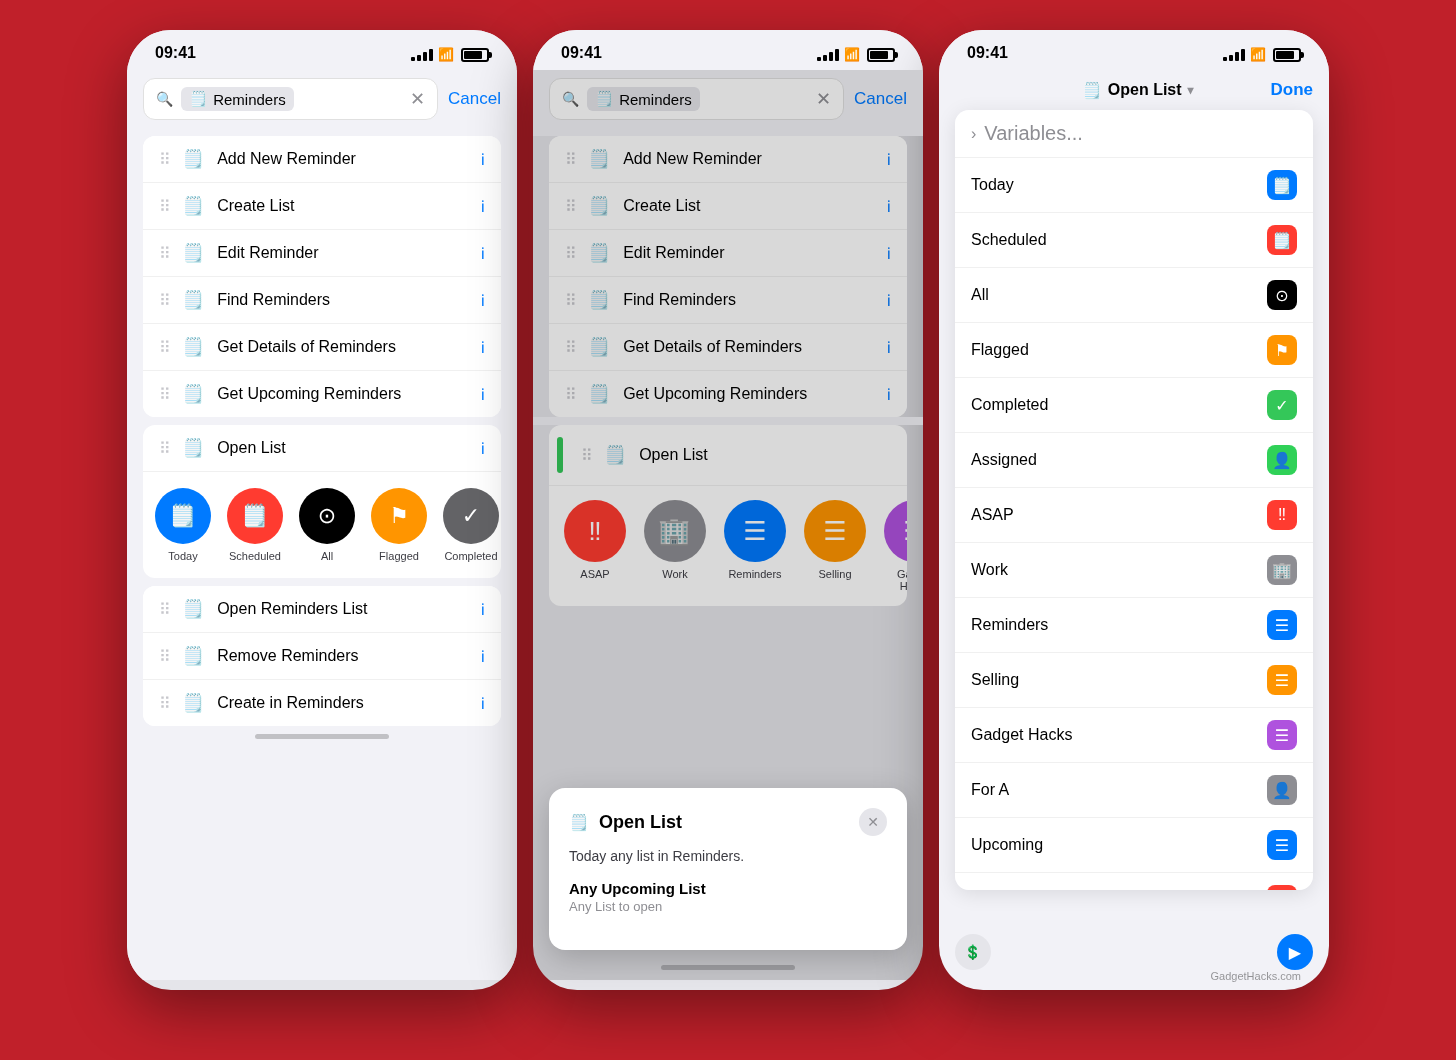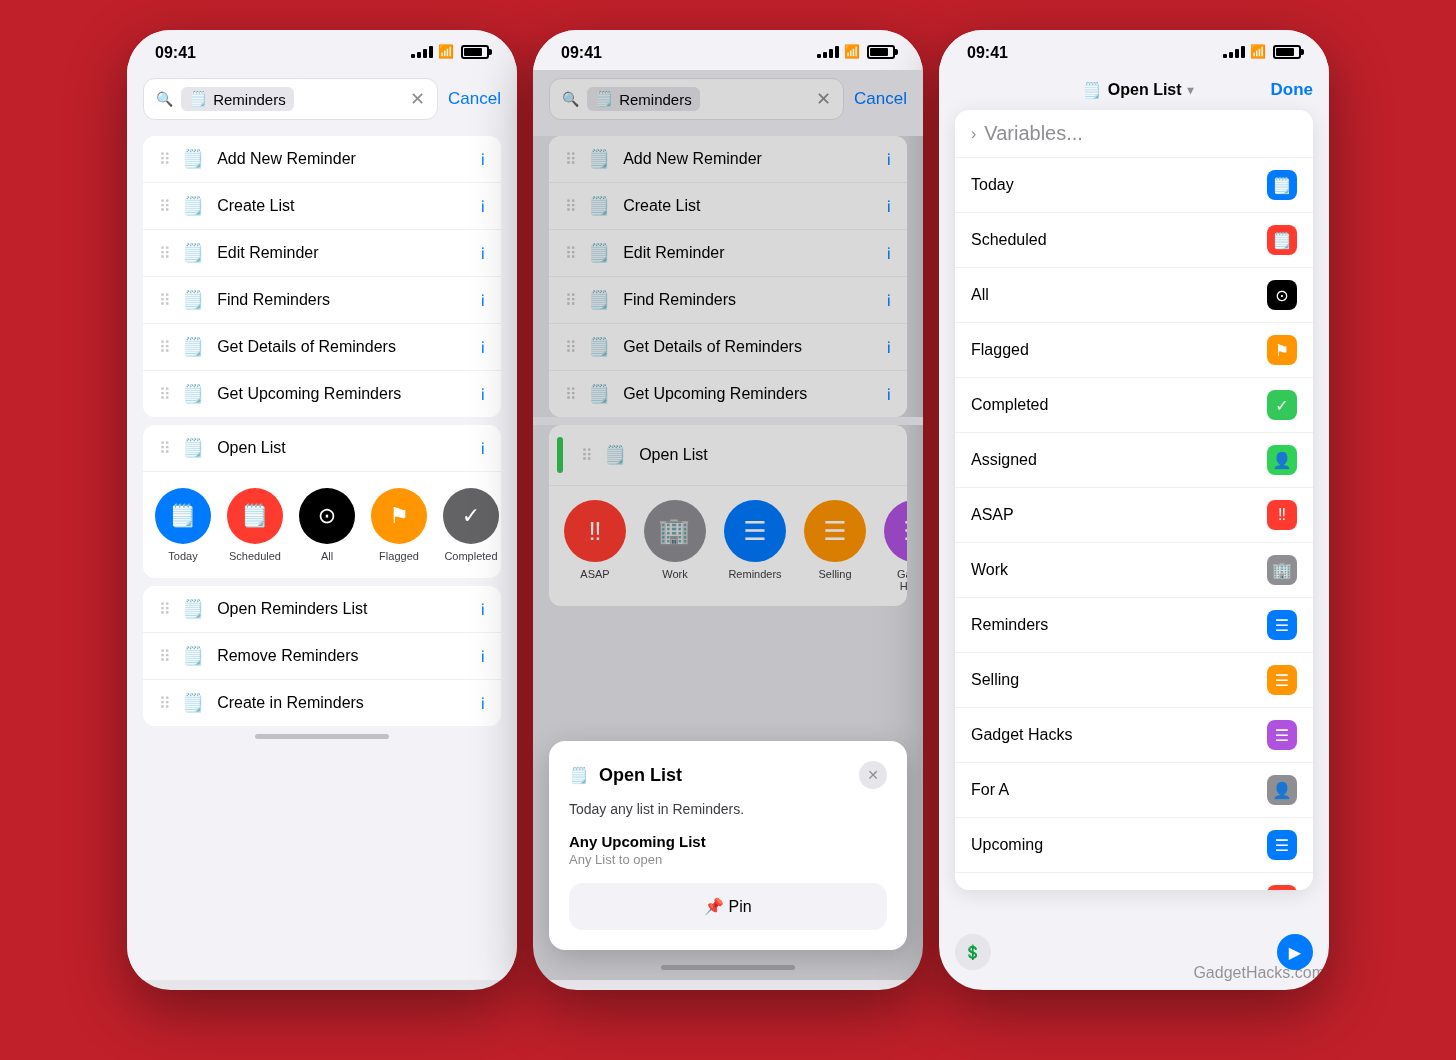--- a/index.html
+++ b/index.html
@@ -29,21 +29,21 @@
       height: 960px;
       overflow: hidden;
       position: relative;
       box-shadow: 0 20px 60px rgba(0,0,0,0.4);
       margin: 0 8px;
       flex-shrink: 0;
     }
     .status-bar {
       display: flex;
       justify-content: space-between;
-      align-items: flex-start;
+      align-items: flex-end;
       padding: 14px 28px 8px;
       background: #f2f2f7;
     }
     .status-time {
       font-size: 16px;
       font-weight: 600;
       color: #000;
     }
     .status-icons {
       display: flex;
@@ -360,22 +360,22 @@
       width: 134px;
       height: 5px;
       background: #000;
       border-radius: 3px;
       margin: 8px auto 0;
       opacity: 0.2;
     }
     .watermark {
       position: absolute;
       bottom: 8px;
-      right: 4px;
-      font-size: 16px;
+      right: 28px;
+      font-size: 11px;
       color: rgba(0,0,0,0.4);
       font-weight: 500;
     }
     
     .dimmed-bg {
       position: absolute;
       top: 0;
       left: 0;
       right: 0;
       bottom: 0;
@@ -659,21 +659,20 @@
           <div class="modal-title-row">
             <span>🗒️</span>
             <span class="modal-title">Open List</span>
           </div>
           <div class="modal-close">✕</div>
         </div>
         <p class="modal-desc">Today any list in Reminders.</p>
         <p class="modal-field-label">Any Upcoming List</p>
         <p class="modal-field-sub">Any List to open</p>
         <div class="modal-actions">
-          <div class="btn-pin">📌 Pin</div>
         </div>
       </div>
 
       <div class="bottom-indicator" style="position:absolute; bottom:10px; left:50%; transform:translateX(-50%);"></div>
     </div>
   </div>
 
   <div class="phone-screen" style="background:#f2f2f7;">
     <div class="status-bar">
       <span class="status-time">09:41</span>

